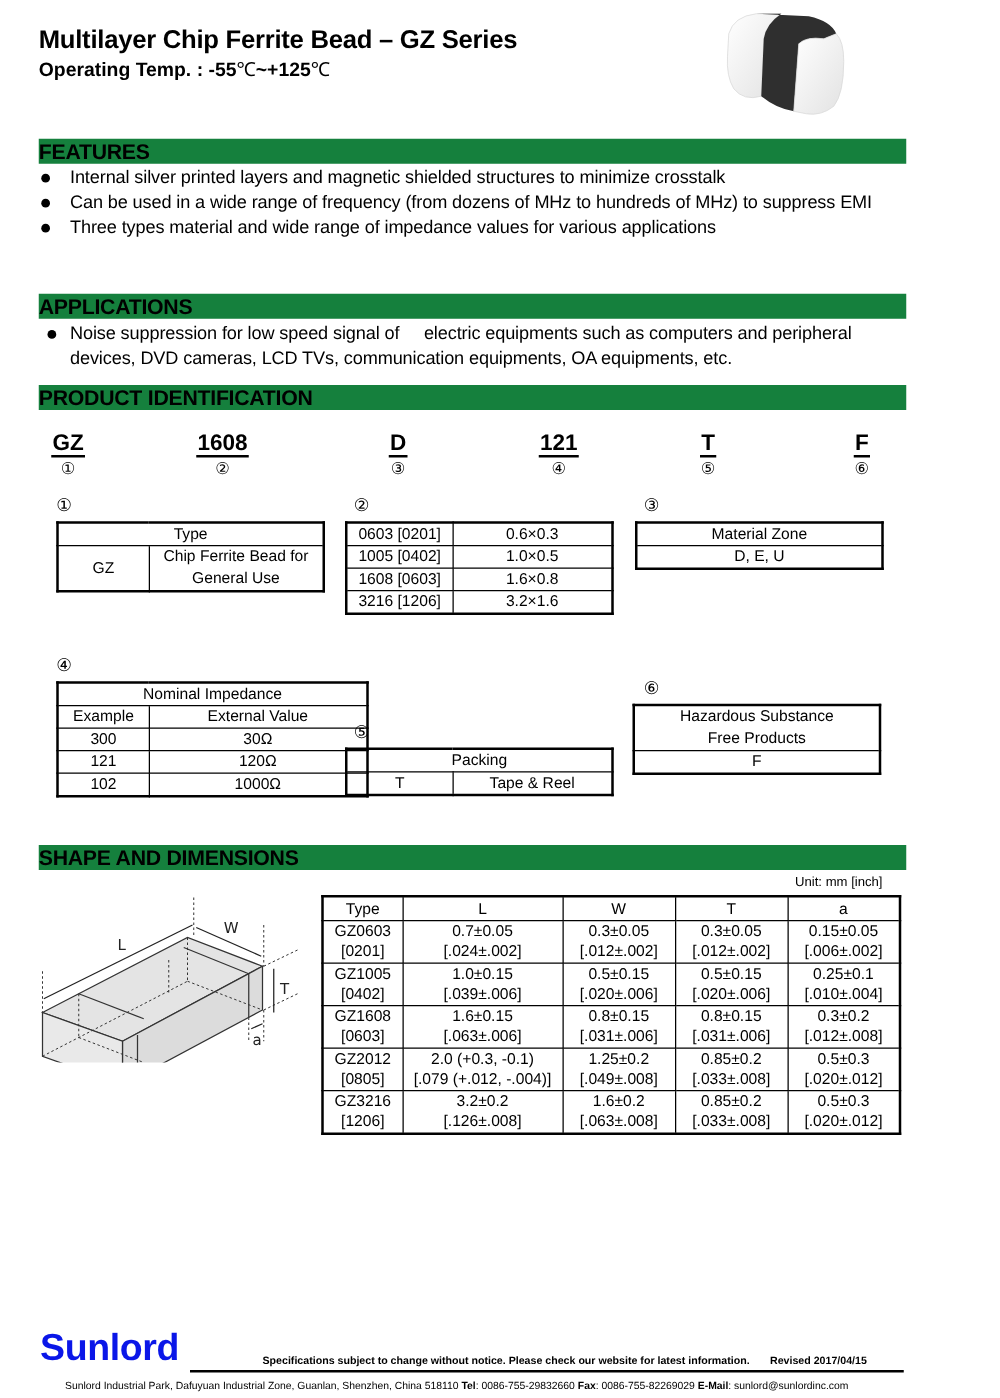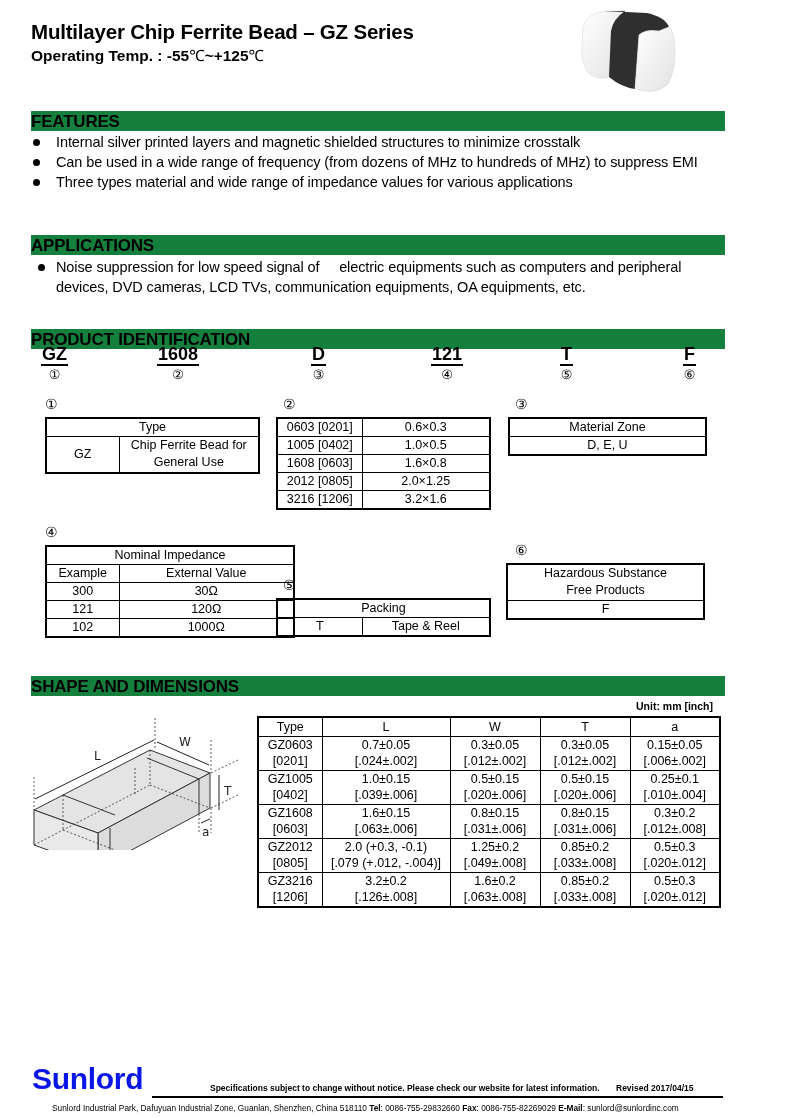--- a/index.html
+++ b/index.html
@@ -23,21 +23,21 @@
 
   .code-item { position: absolute; top: 344px; text-align: center; }
   .code-item .code { font-size: 18px; font-weight: bold; border-bottom: 2px solid #000; padding: 0 1px; line-height: 20px; display: inline-block; }
   .code-item .num { font-size: 13px; display: block; margin-top: 1px; }
 
   .circ { position: absolute; font-size: 14px; }
 
   table.box { position: absolute; border-collapse: collapse; border: 2px solid #000; font-size: 12.5px; text-align: center; }
   table.box td { border: 1px solid #000; padding: 0; height: 18px; line-height: 17px; }
 
-  .unit-label { position: absolute; left: 636px; top: 700px; font-size: 10.5px; font-weight: bold; }
+  .unit-label { position: absolute; left: 636px; top: 700px; font-size: 10.5px; }
 
   table.dims { position: absolute; left: 257px; top: 716px; width: 464px; border-collapse: collapse; border: 2px solid #000; font-size: 12.5px; text-align: center; }
   table.dims td { border: 1px solid #000; padding: 0; line-height: 16.5px; }
   table.dims tr.hdr td { height: 19px; }
 
   .diagram { position: absolute; left: 30px; top: 715px; width: 215px; height: 135px; }
 
   .brand { position: absolute; left: 32px; top: 1062px; font-size: 30px; font-weight: bold; color: #0a16e8; letter-spacing: -0.3px; }
   .footer-line { position: absolute; left: 152px; top: 1096px; width: 571px; height: 2px; background: #000; }
   .footer-note { position: absolute; left: 210px; top: 1083px; font-size: 8.5px; font-weight: bold; white-space: nowrap; }
@@ -72,21 +72,21 @@
   <div class="bullet">Three types material and wide range of impedance values for various applications</div>
 </div>
 
 <div class="section-bar" style="top:235px;text-align:right;">
     <span>APPLICATIONS</span>
   </div>
 <div class="bullets app" style="top:257px; width:700px;">
   <div class="bullet" style="white-space:pre-wrap;">Noise suppression for low speed signal of     electric equipments such as computers and peripheral devices, DVD cameras, LCD TVs, communication equipments, OA equipments, etc.</div>
 </div>
 
-<div class="section-bar" style="top:329px;">
+<div class="section-bar" style="top:308px;">
     <span>PRODUCT IDENTIFICATION</span>
   </div>
 
 <div class="code-item" style="left:41px;"><span class="code">GZ</span><span class="num">①</span></div>
 <div class="code-item" style="left:157px;"><span class="code">1608</span><span class="num">②</span></div>
 <div class="code-item" style="left:311px;"><span class="code">D</span><span class="num">③</span></div>
 <div class="code-item" style="left:431px;"><span class="code">121</span><span class="num">④</span></div>
 <div class="code-item" style="left:560px;"><span class="code">T</span><span class="num">⑤</span></div>
 <div class="code-item" style="left:683px;"><span class="code">F</span><span class="num">⑥</span></div>
 
@@ -113,24 +113,20 @@
         <td style="width:85px;">0603 [0201]</td>
         <td>0.6×0.3</td>
       </tr>
   <tr>
         <td>1005 [0402]</td>
         <td>1.0×0.5</td>
       </tr>
   <tr>
         <td>1608 [0603]</td>
         <td>1.6×0.8</td>
-      </tr>
-  <tr>
-        <td>2012 [0805]</td>
-        <td>2.0×1.25</td>
       </tr>
   <tr>
         <td>3216 [1206]</td>
         <td>3.2×1.6</td>
       </tr>
 </tbody>
   </table>
 
 <div class="circ" style="left:515px; top:396px;">③</div>
 <table class="box" style="left:508px; top:417px; width:199px;">

